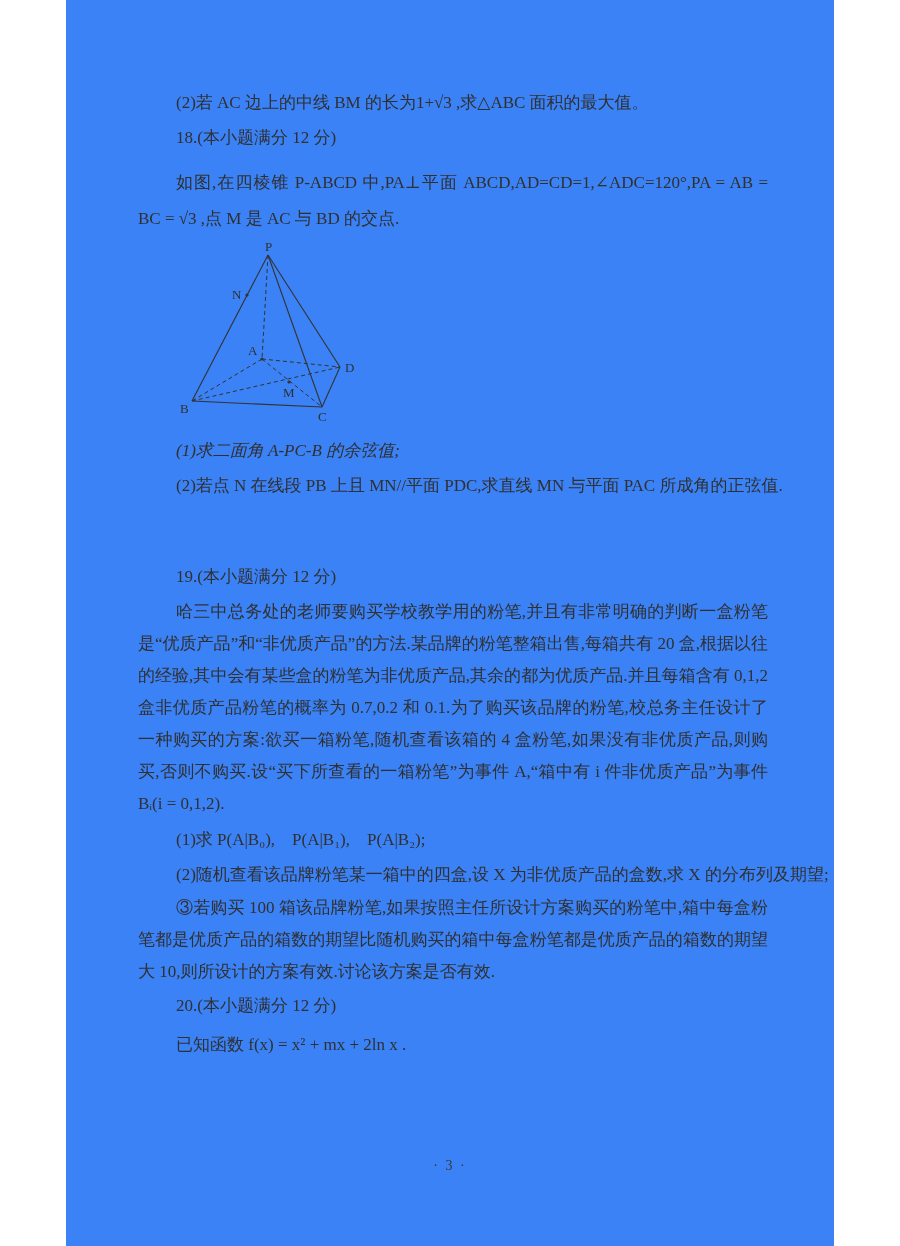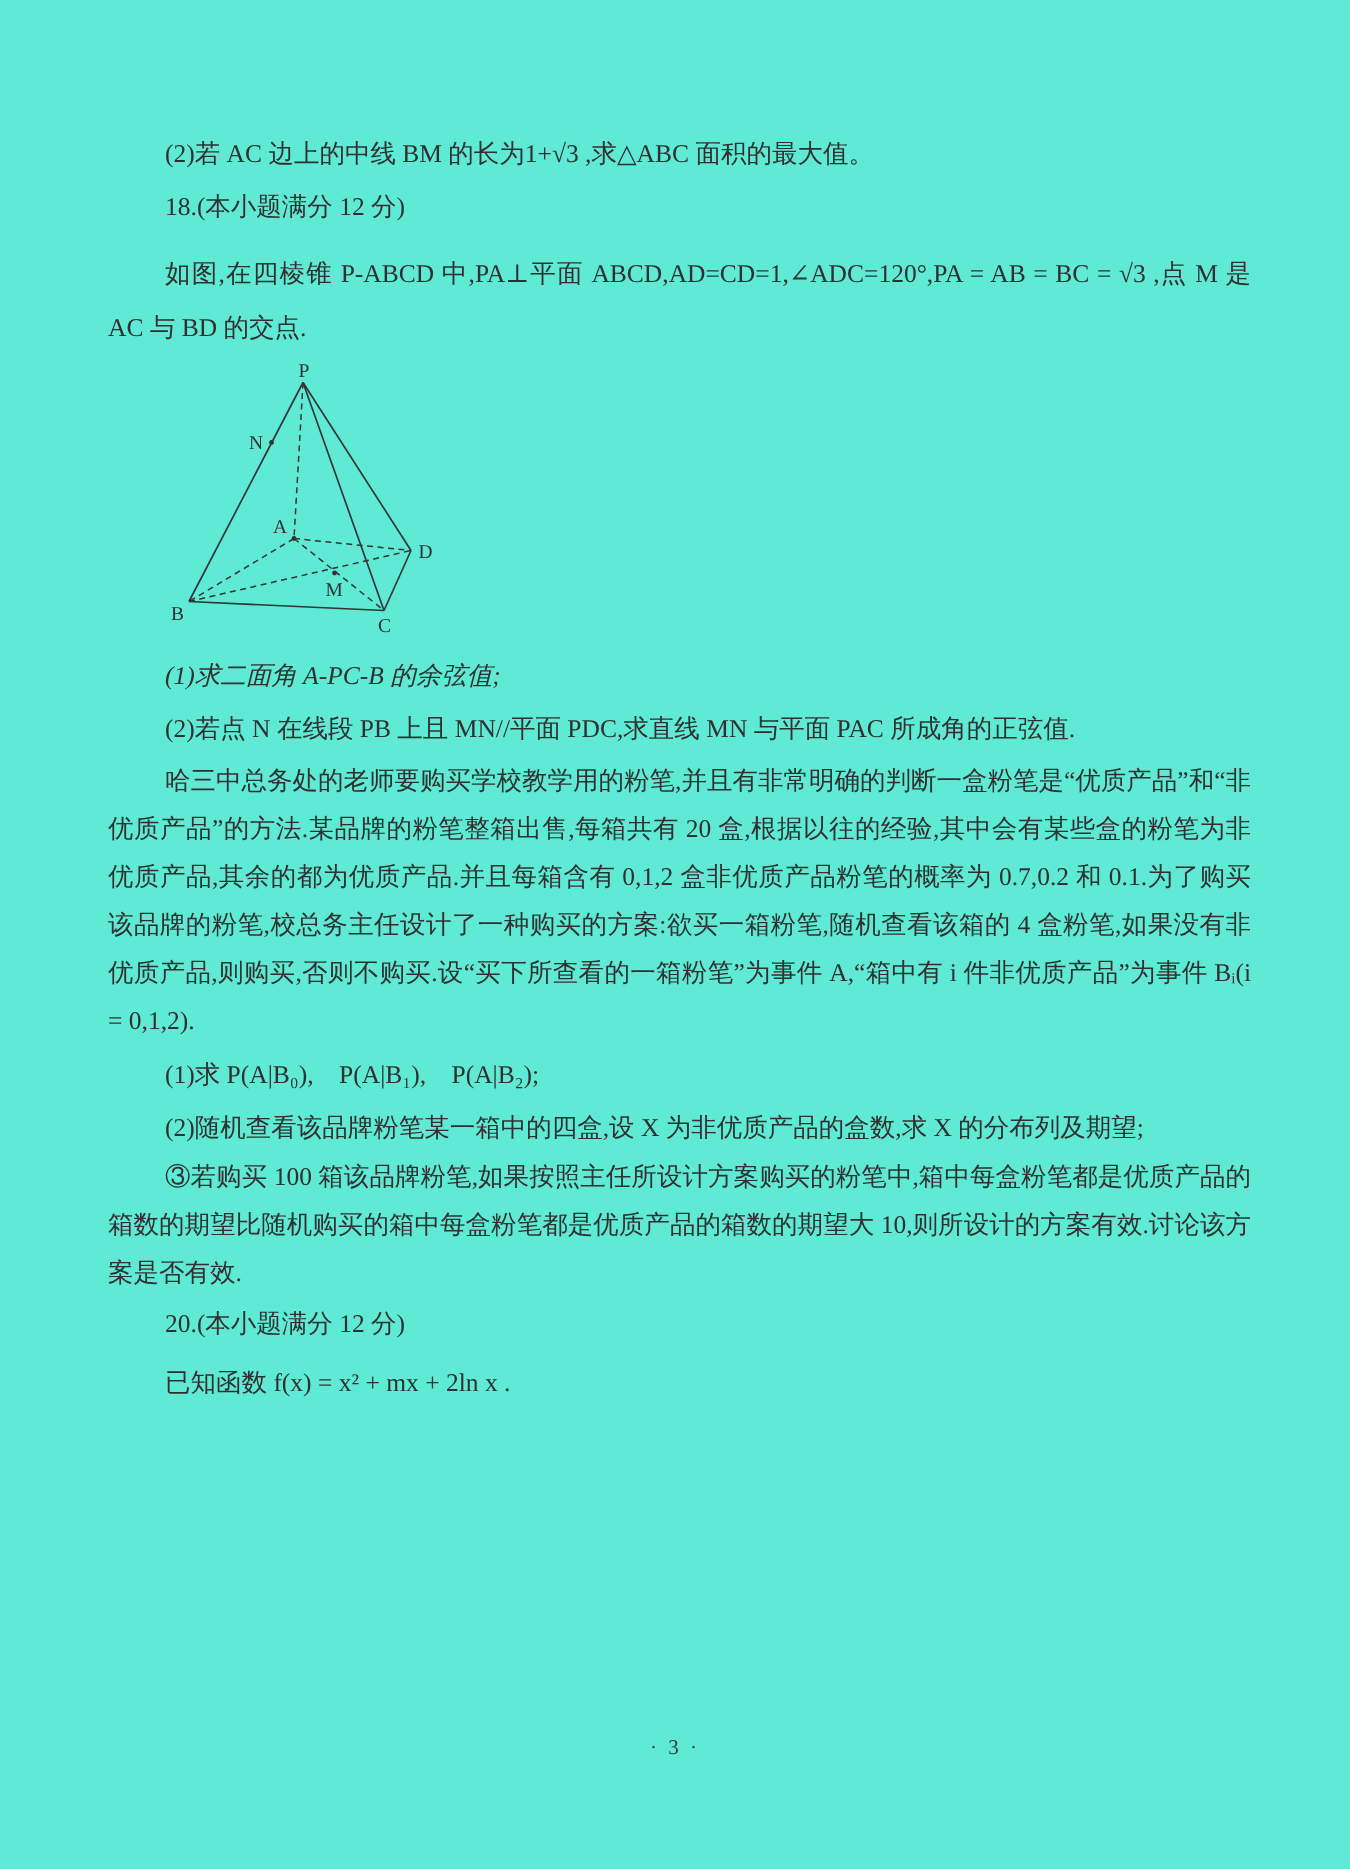--- a/index.html
+++ b/index.html
@@ -2,24 +2,24 @@
 <html><head>
 <meta charset="utf-8">
 <style>
   html, body {
     margin: 0;
     padding: 0;
     background: #ffffff;
   }
   .page {
     position: relative;
-    width: 900px;
+    width: 768px;
     height: 1246px;
     margin: 0 auto;
-    background: #5eead4;
+    background: #3b82f6;
     box-sizing: border-box;
     padding: 85px 66px 0 72px;
     font-family: "Liberation Serif", "DejaVu Serif", serif;
     font-size: 17px;
     color: #303030;
     overflow: hidden;
   }
   .line {
     line-height: 35px;
     padding-left: 38px;
@@ -100,20 +100,21 @@
       <text x="165" y="131" class="figure-label">D</text>
       <text x="103" y="156" class="figure-label">M</text>
       <text x="0" y="172" class="figure-label">B</text>
       <text x="138" y="180" class="figure-label">C</text>
     </svg>
   </div>
 
   <div class="line m-top-6">(1)求二面角 A-PC-B 的余弦值;</div>
   <div class="line">(2)若点 N 在线段 PB 上且 MN//平面 PDC,求直线 MN 与平面 PAC 所成角的正弦值.</div>
 
+  <div class="line m-top-56">19.(本小题满分 12 分)</div>
   <div class="para m-top-2">哈三中总务处的老师要购买学校教学用的粉笔,并且有非常明确的判断一盒粉笔是“优质产品”和“非优质产品”的方法.某品牌的粉笔整箱出售,每箱共有 20 盒,根据以往的经验,其中会有某些盒的粉笔为非优质产品,其余的都为优质产品.并且每箱含有 0,1,2 盒非优质产品粉笔的概率为 0.7,0.2 和 0.1.为了购买该品牌的粉笔,校总务主任设计了一种购买的方案:欲买一箱粉笔,随机查看该箱的 4 盒粉笔,如果没有非优质产品,则购买,否则不购买.设“买下所查看的一箱粉笔”为事件 A,“箱中有 i 件非优质产品”为事件 Bᵢ(i = 0,1,2).</div>
   <div class="line m-top-2">(1)求 P(A|B₀),　P(A|B₁),　P(A|B₂);</div>
   <div class="line">(2)随机查看该品牌粉笔某一箱中的四盒,设 X 为非优质产品的盒数,求 X 的分布列及期望;</div>
   <div class="para">③若购买 100 箱该品牌粉笔,如果按照主任所设计方案购买的粉笔中,箱中每盒粉笔都是优质产品的箱数的期望比随机购买的箱中每盒粉笔都是优质产品的箱数的期望大 10,则所设计的方案有效.讨论该方案是否有效.</div>
 
   <div class="line m-top-58">20.(本小题满分 12 分)</div>
   <div class="line m-top-4">已知函数 f(x) = x² + mx + 2ln x .</div>
 
   <div class="page-footer">· 3 ·</div>
 

